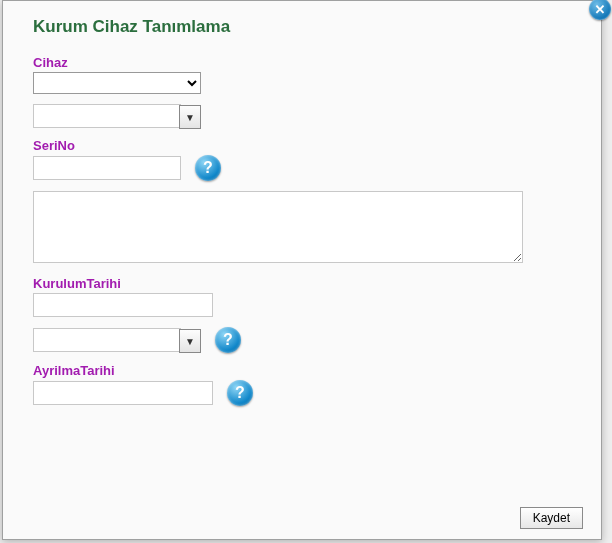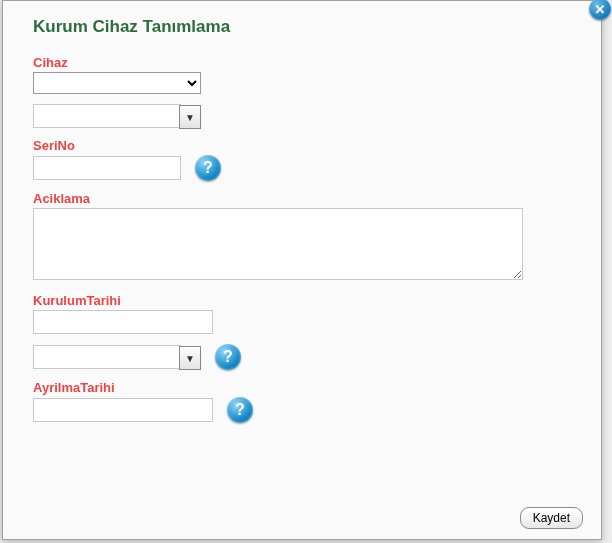--- a/index.html
+++ b/index.html
@@ -51,21 +51,21 @@
     color: #2b6e3e;
     margin: 2px 0 18px 0;
   }
   .form-group {
     margin-bottom: 10px;
   }
   .form-label {
     display: block;
     font-weight: bold;
     font-size: 13px;
-    color: #ef4444;
+    color: #a21caf;
     margin-bottom: 2px;
   }
   .row {
     display: flex;
     align-items: center;
     gap: 14px;
   }
   select, input[type="text"], textarea {
     font-family: Arial, Helvetica, sans-serif;
     font-size: 13px;
@@ -144,21 +144,21 @@
   .footer {
     position: absolute;
     right: 18px;
     bottom: 10px;
   }
   button.save {
     font-family: Arial, Helvetica, sans-serif;
     font-size: 12px;
     padding: 3px 12px;
     border: 1px solid #8a8a8a;
-    border-radius: 9px;
+    border-radius: 0;
     background: linear-gradient(#ffffff, #e7e7e7);
     cursor: pointer;
   }
 </style>
 </head>
 <body>
 
 <div class="dialog">
 
   <div class="close-btn">
@@ -187,21 +187,20 @@
     <label class="form-label">SeriNo</label>
     <div class="row">
       <input type="text" class="text-plain" value="" style="">
       <div class="help">
         <span>?</span>
       </div>
     </div>
   </div>
 
   <div class="form-group">
-    <label class="form-label">Aciklama</label>
     <textarea class="area" style=""></textarea>
   </div>
 
   <div class="form-group">
     <label class="form-label">KurulumTarihi</label>
     <input type="text" class="text-plain text-wide" value="" style="">
   </div>
 
   <div class="form-group">
     <div class="row">

